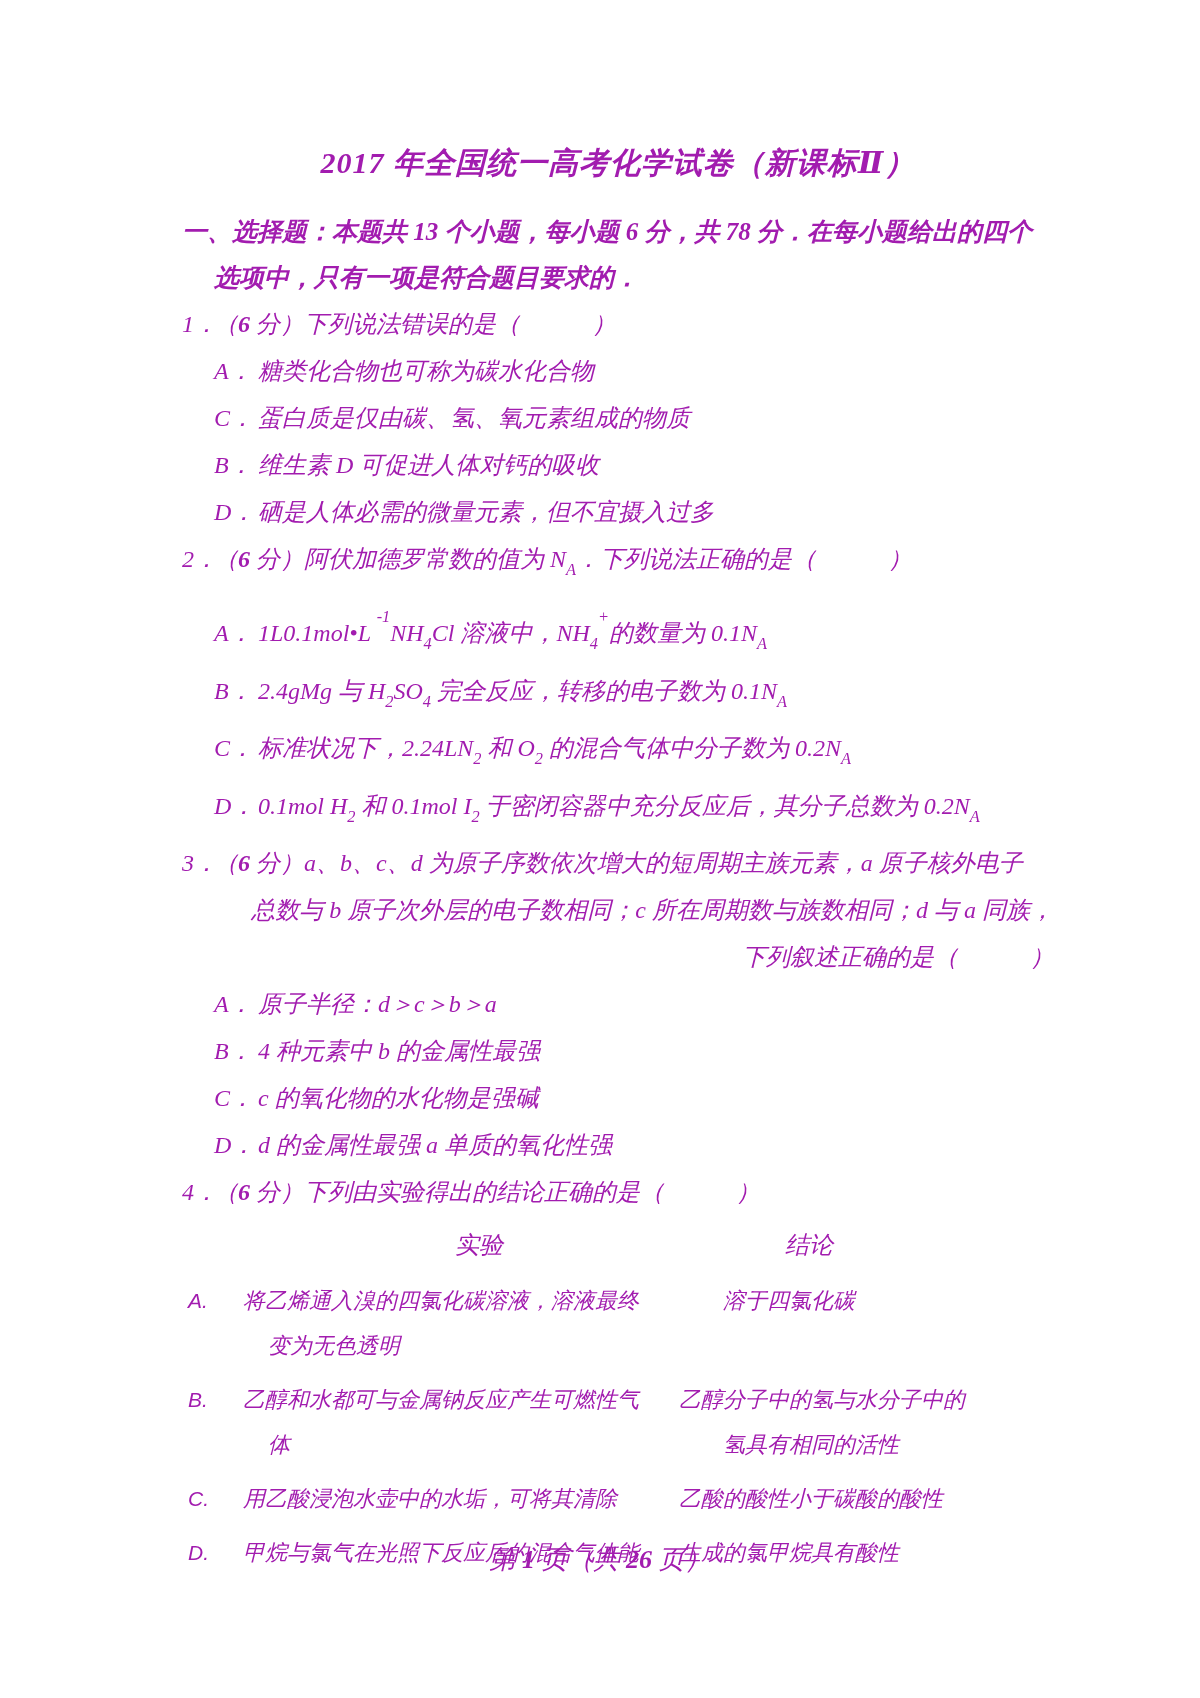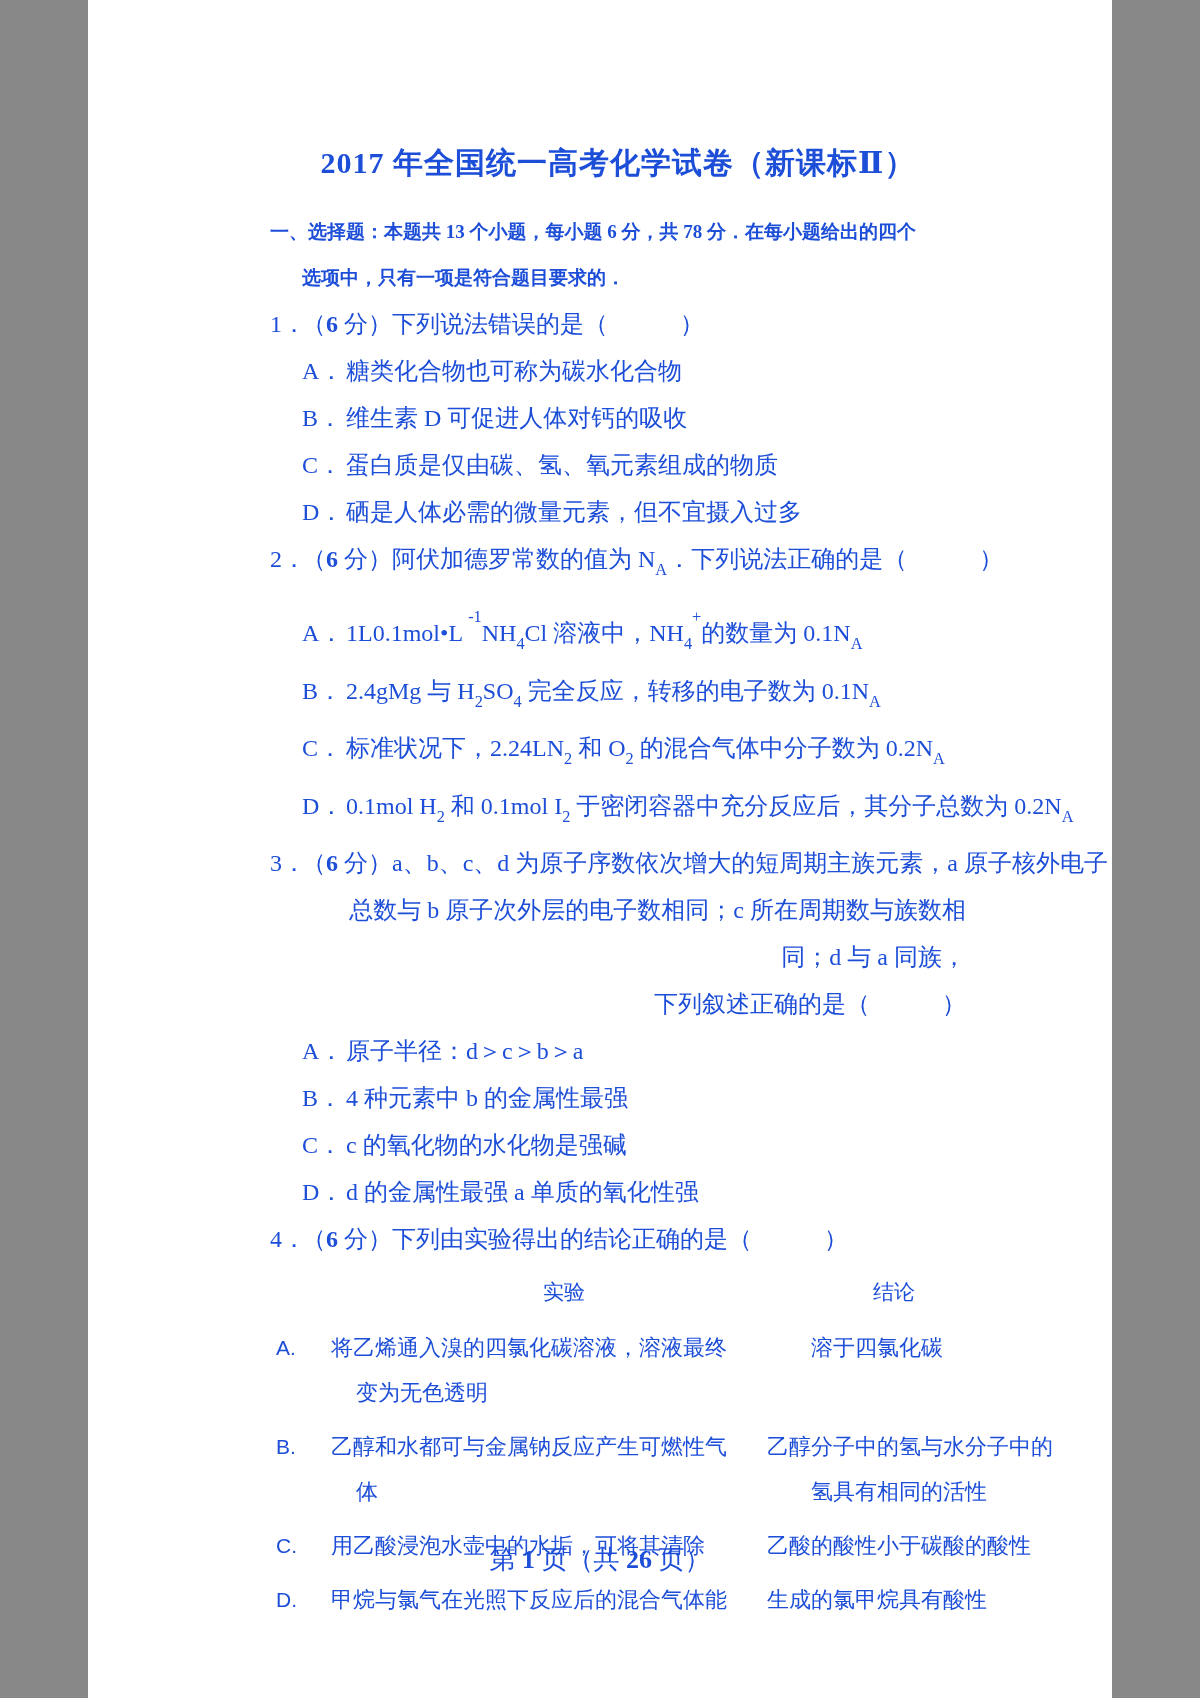--- a/index.html
+++ b/index.html
@@ -1,52 +1,53 @@
 <!DOCTYPE html>
 <html><head>
 <meta charset="utf-8">
 <style>
   html,body { margin:0; padding:0; background:#888; }
   .page {
     position:relative;
-    width:1024px; height:1698px;
+    width:1200px; height:1698px;
     margin:0 auto;
     background:#ffffff;
-    color:#1d4ed8;
+    color:#a21caf;
     font-family:"Liberation Serif","DejaVu Serif",serif;
     overflow:hidden;
+    font-style:italic;
   }
   .content { position:absolute; left:182px; right:146px; top:0; }
 
   .title {
     padding-top:141px;
     font-size:30px; line-height:44px;
     font-weight:bold; text-align:center;
     letter-spacing:1px;
   }
 
   .section {
     margin-top:24px;
-    font-size:19px; line-height:46px;
+    font-size:25px; line-height:46px;
     font-weight:bold;
   }
   .section .line2 { padding-left:32px; }
 
   .q { font-size:24px; line-height:47px; }
   .qline { white-space:nowrap; }
   .qnum { display:inline-block; width:32px; }
   .opt { margin-left:32px; white-space:nowrap; }
   .olabel { display:inline-block; width:44px; }
   .qwrap { padding-left:32px;text-align:right; }
 
   
   .t-head {
     margin-top:6px;
     display:grid; grid-template-columns:61px 422px auto;
-    font-size:21px; line-height:46px;
+    font-size:24px; line-height:46px;
   }
   .t-head .h-exp { padding-left:212px; }
   .t-head .h-con { padding-left:120px; }
   .t-rows { margin-top:10px; }
   .trow {
     display:grid; grid-template-columns:61px 422px auto;
     font-size:22px; line-height:45px;
     margin-bottom:9px;
   }
   .tlabel {
@@ -78,22 +79,22 @@
     <div class="title">2017 年全国统一高考化学试卷（新课标Ⅱ）</div>
 
     <div class="section">
       <div class="line1">一、选择题：本题共 <b>13</b> 个小题，每小题 <b>6</b> 分，共 <b>78</b> 分．在每小题给出的四个</div>
       <div class="line2">选项中，只有一项是符合题目要求的．</div>
     </div>
 
     <div class="q">
       <div class="qline"><span class="qnum">1．</span><span>（<b>6</b> 分）下列说法错误的是（　　　）</span></div>
       <div class="opt"><span class="olabel">A．</span><span>糖类化合物也可称为碳水化合物</span></div>
+      <div class="opt"><span class="olabel">C．</span><span>蛋白质是仅由碳、氢、氧元素组成的物质</span></div>
       <div class="opt"><span class="olabel">B．</span><span>维生素 D 可促进人体对钙的吸收</span></div>
-      <div class="opt"><span class="olabel">C．</span><span>蛋白质是仅由碳、氢、氧元素组成的物质</span></div>
       <div class="opt"><span class="olabel">D．</span><span>硒是人体必需的微量元素，但不宜摄入过多</span></div>
     </div>
 
     <div class="q">
       <div class="qline"><span class="qnum">2．</span><span>（<b>6</b> 分）阿伏加德罗常数的值为 N<sub>A</sub>．下列说法正确的是（　　　）</span></div>
       <div class="opt"><span class="olabel">A．</span><span>1L0.1mol•L <sup>-1</sup>NH<sub>4</sub>Cl 溶液中，NH<sub>4</sub><sup>+</sup>的数量为 0.1N<sub>A</sub></span></div>
       <div class="opt"><span class="olabel">B．</span><span>2.4gMg 与 H<sub>2</sub>SO<sub>4</sub> 完全反应，转移的电子数为 0.1N<sub>A</sub></span></div>
       <div class="opt"><span class="olabel">C．</span><span>标准状况下，2.24LN<sub>2</sub> 和 O<sub>2</sub> 的混合气体中分子数为 0.2N<sub>A</sub></span></div>
       <div class="opt"><span class="olabel">D．</span><span>0.1mol H<sub>2</sub> 和 0.1mol I<sub>2</sub> 于密闭容器中充分反应后，其分子总数为 0.2N<sub>A</sub></span></div>
     </div>

